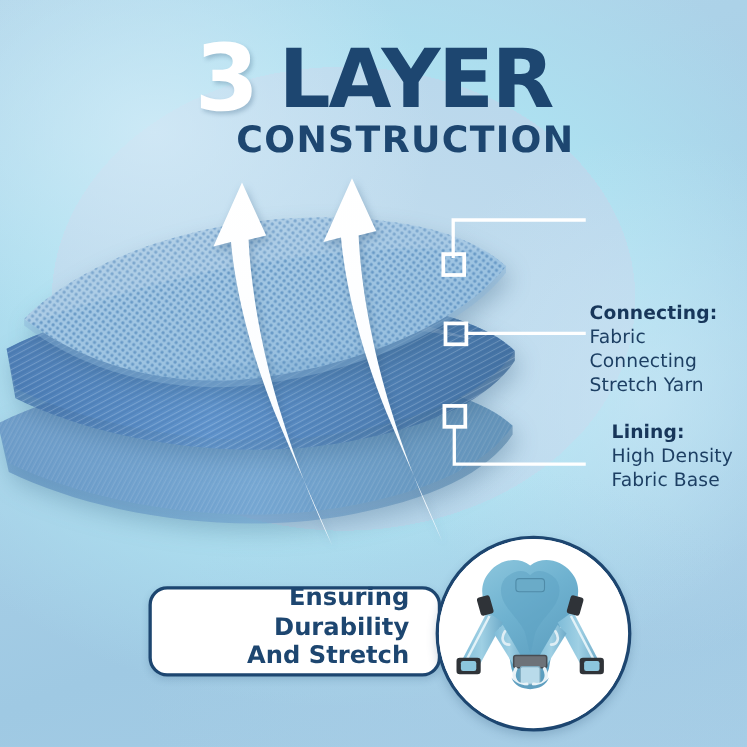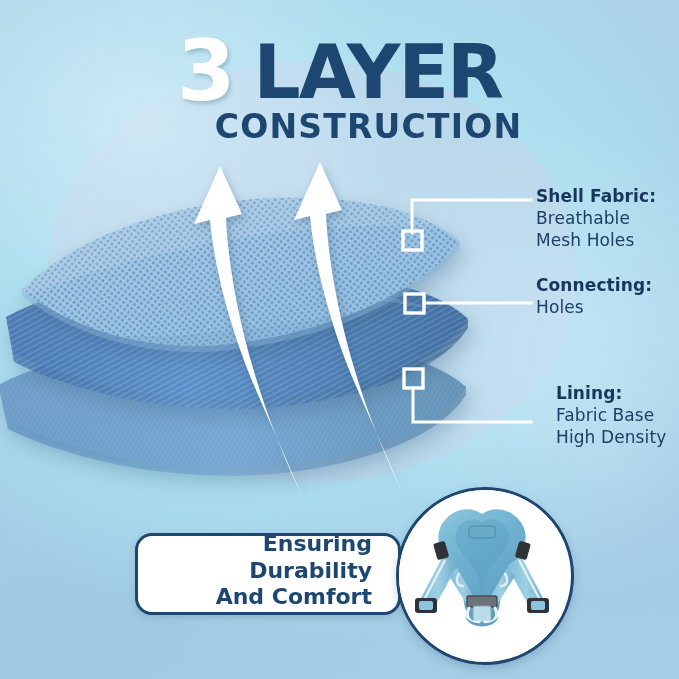--- a/index.html
+++ b/index.html
@@ -205,41 +205,38 @@
 
       <path d="M413,388 L413,422 L531,422"></path>
     </g>
     <g fill="none" stroke="#ffffff" stroke-width="3.4">
       <rect x="403" y="231" width="19" height="19"></rect>
       <rect x="405" y="294" width="19" height="19"></rect>
       <rect x="404" y="369" width="19" height="19"></rect>
     </g>
   </svg>
 
-  <div class="callout" id="cal1">
-    <div class="c-title">Shell Fabric:</div>
-    <div class="c-body">Breathable</div>
-    <div class="c-body">Mesh Holes</div>
-  </div>
 
   <div class="callout" id="cal2">
     <div class="c-title">Connecting:</div>
-    <div class="c-body">Holes</div>
+    <div class="c-body">Fabric</div>
+    <div class="c-body">Connecting</div>
+    <div class="c-body">Stretch Yarn</div>
   </div>
 
   <div class="callout" id="cal3">
     <div class="c-title">Lining:</div>
+    <div class="c-body">High Density</div>
     <div class="c-body">Fabric Base</div>
-    <div class="c-body">High Density</div>
   </div>
 
   <div id="banner"></div>
   <div id="banner-text">
     <span>Ensuring Durability</span>
-    <span>And Comfort</span>
+    <span>And Stretch</span>
   </div>
 
   <div id="photo">
     <svg width="166" height="166" viewBox="0 0 166 166">
       <defs>
         <linearGradient id="hBody" x1="0" y1="0" x2="0.5" y2="1">
           <stop offset="0%" stop-color="#8cc6dd"></stop>
           <stop offset="45%" stop-color="#6fb2d0"></stop>
           <stop offset="100%" stop-color="#5b9dbe"></stop>
         </linearGradient>

